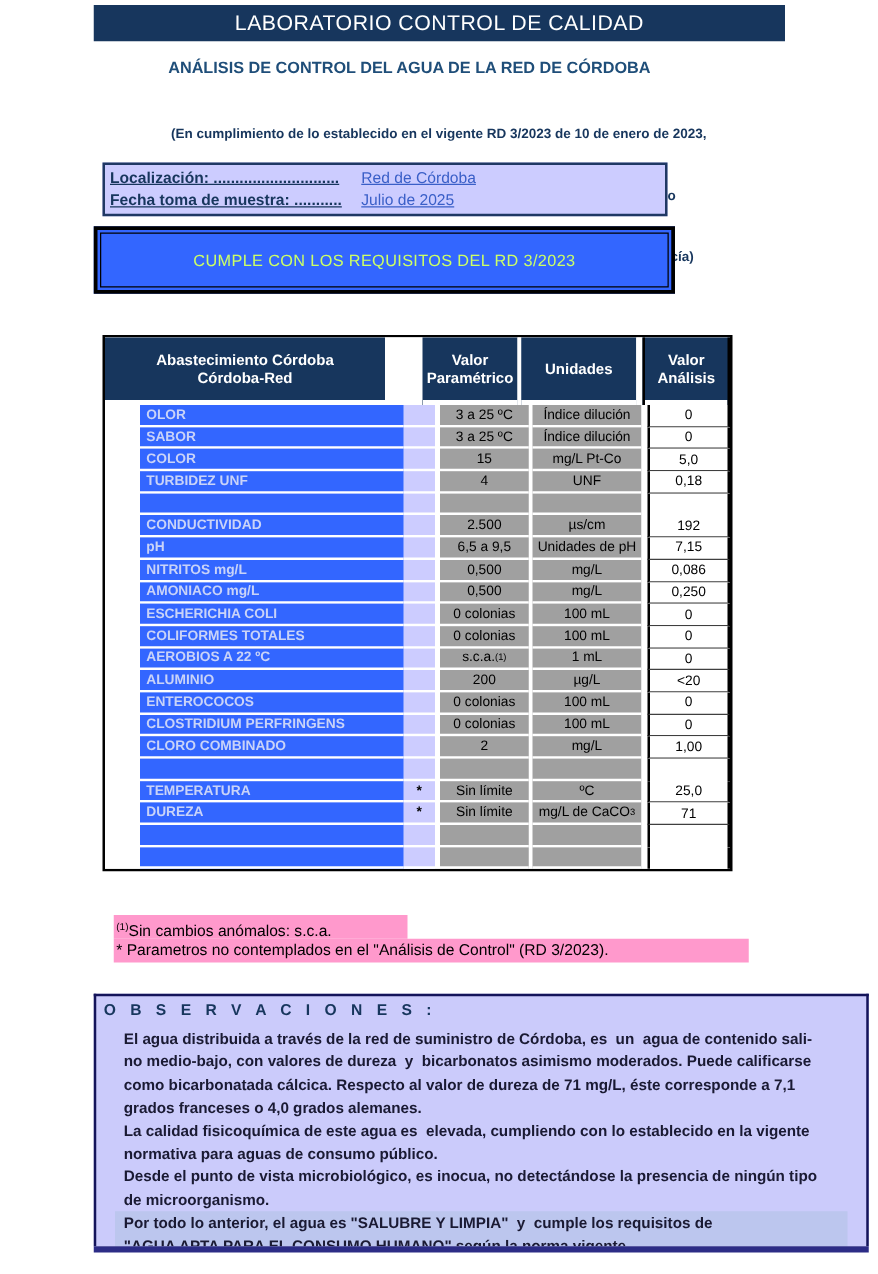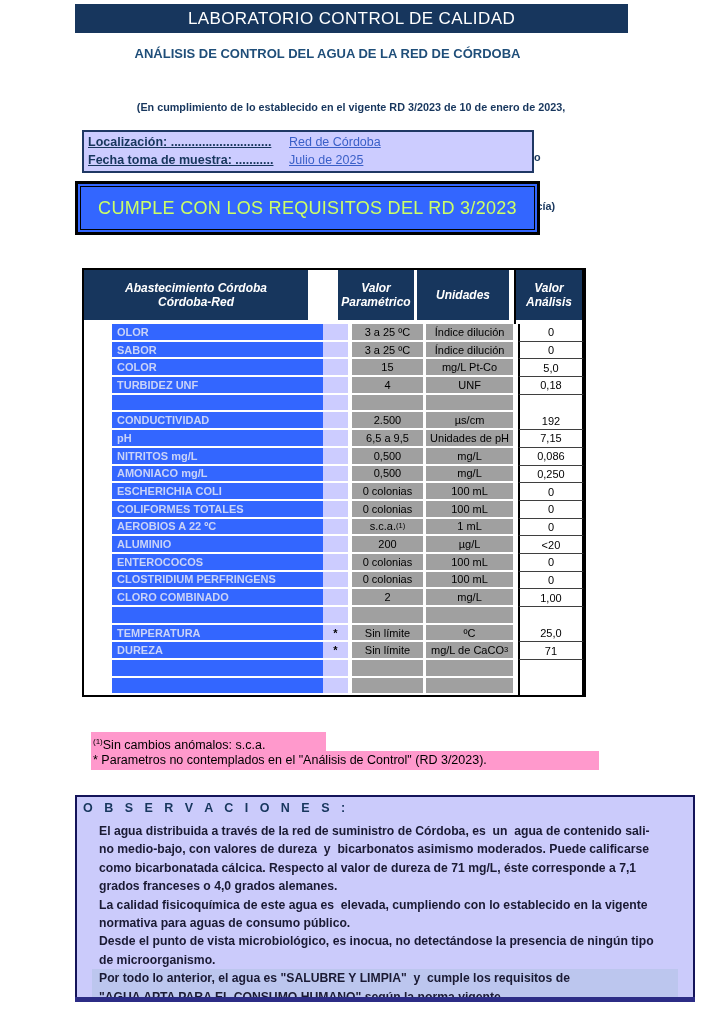--- a/index.html
+++ b/index.html
@@ -29,27 +29,27 @@
   .samplerow{height:18px;line-height:18px;font-size:12.5px;white-space:nowrap;}
   .samplelabel{display:inline-block;width:201px;color:#17365D;font-weight:bold;text-decoration:underline;}
   .samplevalue{color:#3A5FC8;text-decoration:underline;}
   
   .banner{
     position:absolute;left:75px;top:181px;width:459px;height:48px;
     background:#3366FF;border:3px solid #000;
     display:flex;align-items:center;justify-content:center;
   }
   .banner::before{content:"";position:absolute;inset:2px;border:1px solid #000;pointer-events:none;}
-  .banner-text{color:#CCFF66;font-size:18px;letter-spacing:.3px;}
+  .banner-text{color:#CCFF66;font-size:13px;letter-spacing:.3px;}
   
   .rtable{
     position:absolute;left:82px;top:268px;width:500px;
     border:2px solid #000;background:#fff;box-sizing:content-box;
   }
-  .thead{display:flex;height:54px;background:#fff;font-style:italic;}
+  .thead{display:flex;height:54px;background:#fff;}
   .hc{
     background:#17365D;color:#fff;font-weight:bold;font-size:12px;line-height:14px;
     display:flex;flex-direction:column;align-items:center;justify-content:center;
     height:54px;box-sizing:border-box;box-shadow:inset 0 -4px 0 #fff;padding-bottom:4px;
   }
   .h-name{width:224px;}
   .h-vp{width:76px;}
   .h-units{width:92px;}
   .h-va{width:70px;border-left:2px solid #000;border-right:2px solid #000;}
   .hgap{background:#fff;height:54px;}

